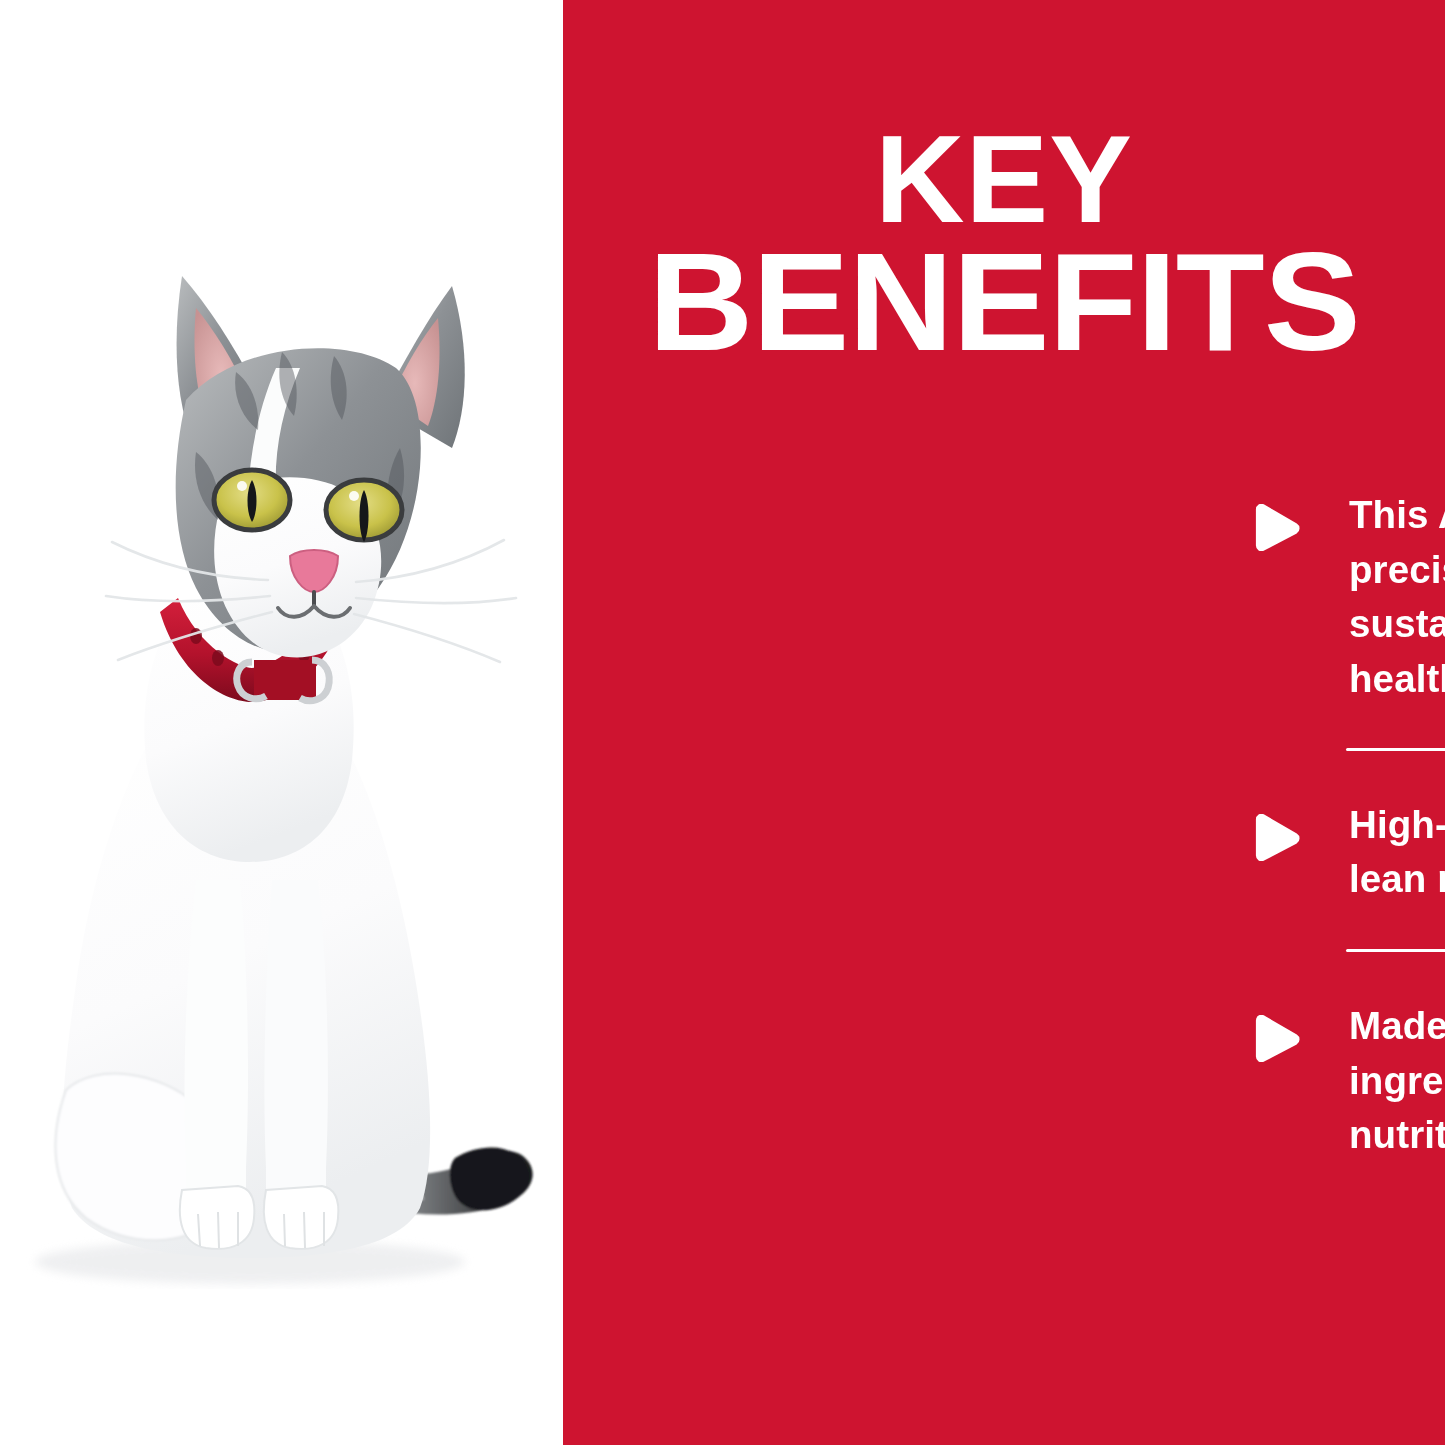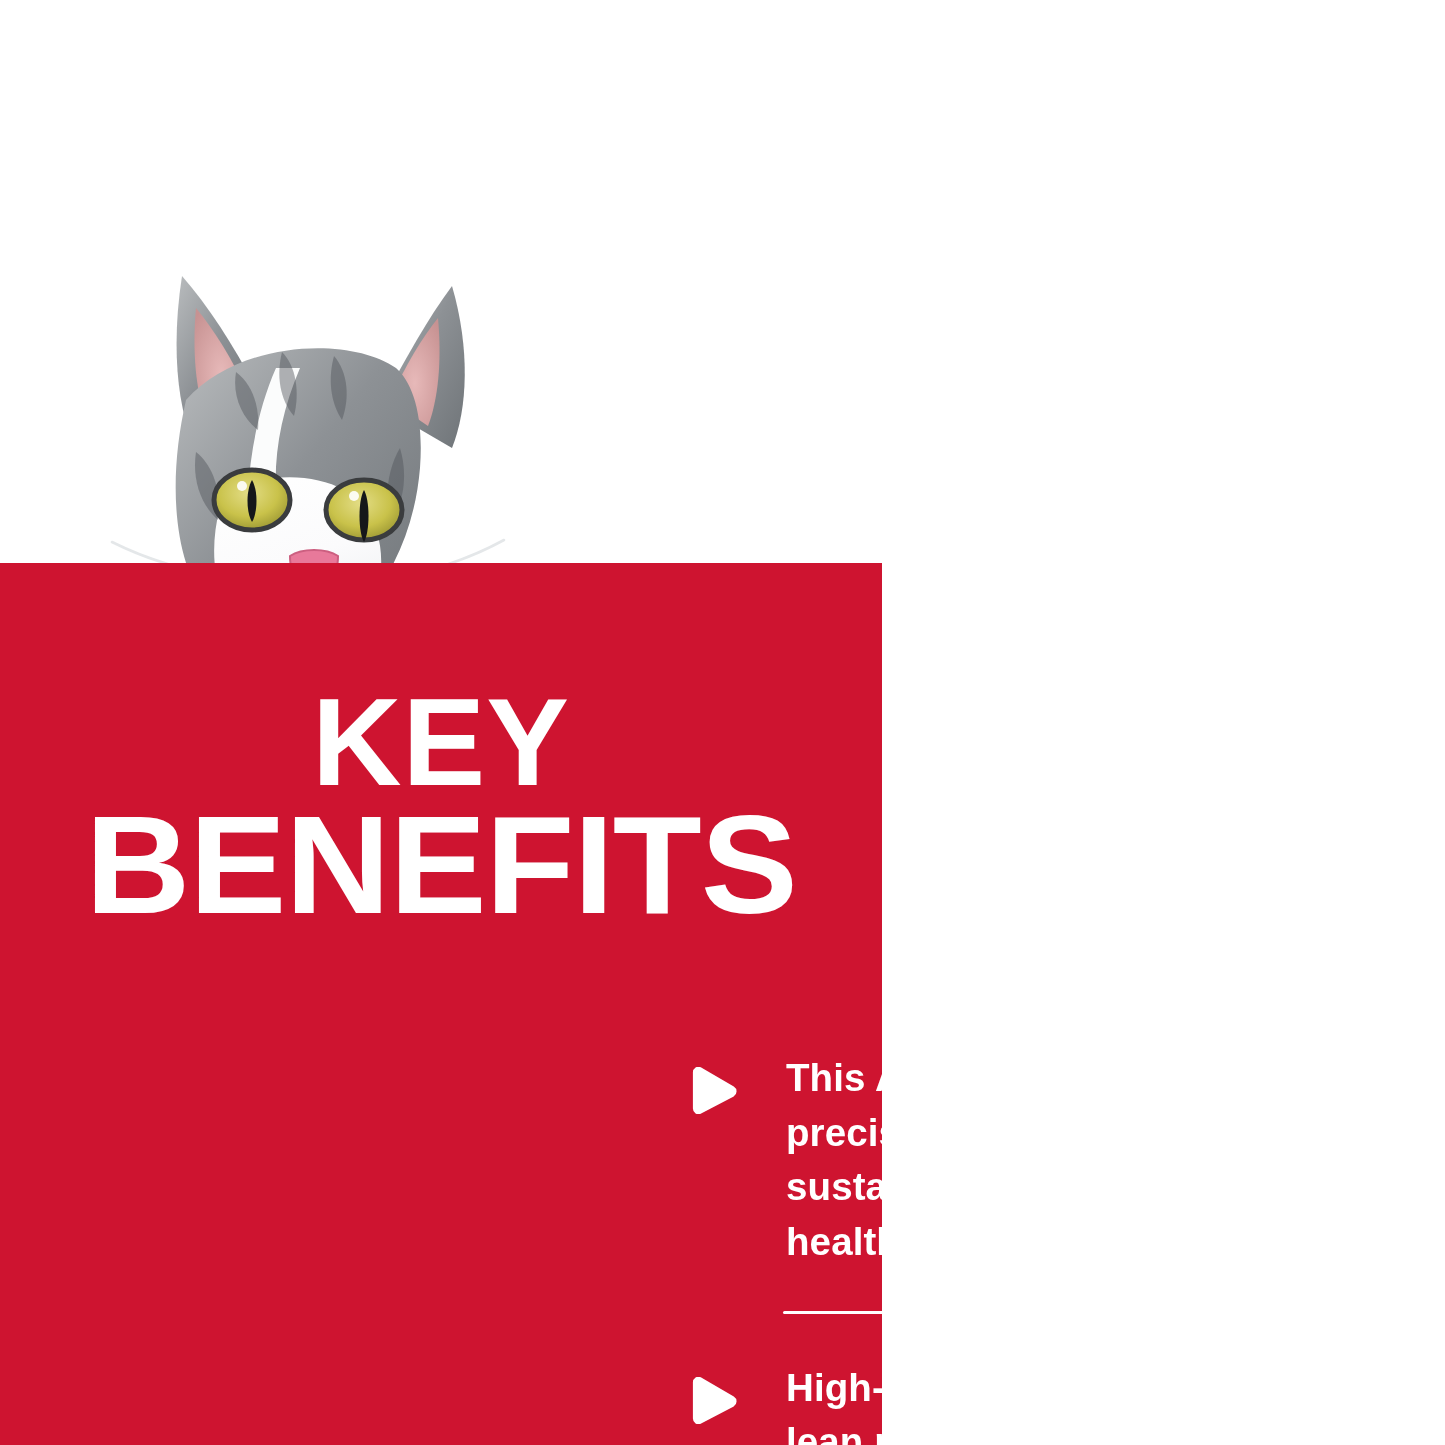--- a/index.html
+++ b/index.html
@@ -7,21 +7,20 @@
     width:1445px; height:1445px;
     background:#ffffff;
     font-family:"Liberation Sans", sans-serif;
     overflow:hidden;
   }
   #page {
     position:relative;
     width:1445px; height:1445px;
     background:#ffffff;
     display:flex;
-    flex-direction:column;
   }
 
   
   .photo-panel {
     position:relative;
     width:563px; height:1445px;
     background:#ffffff;
     overflow:hidden;
     flex:0 0 563px;
   }

